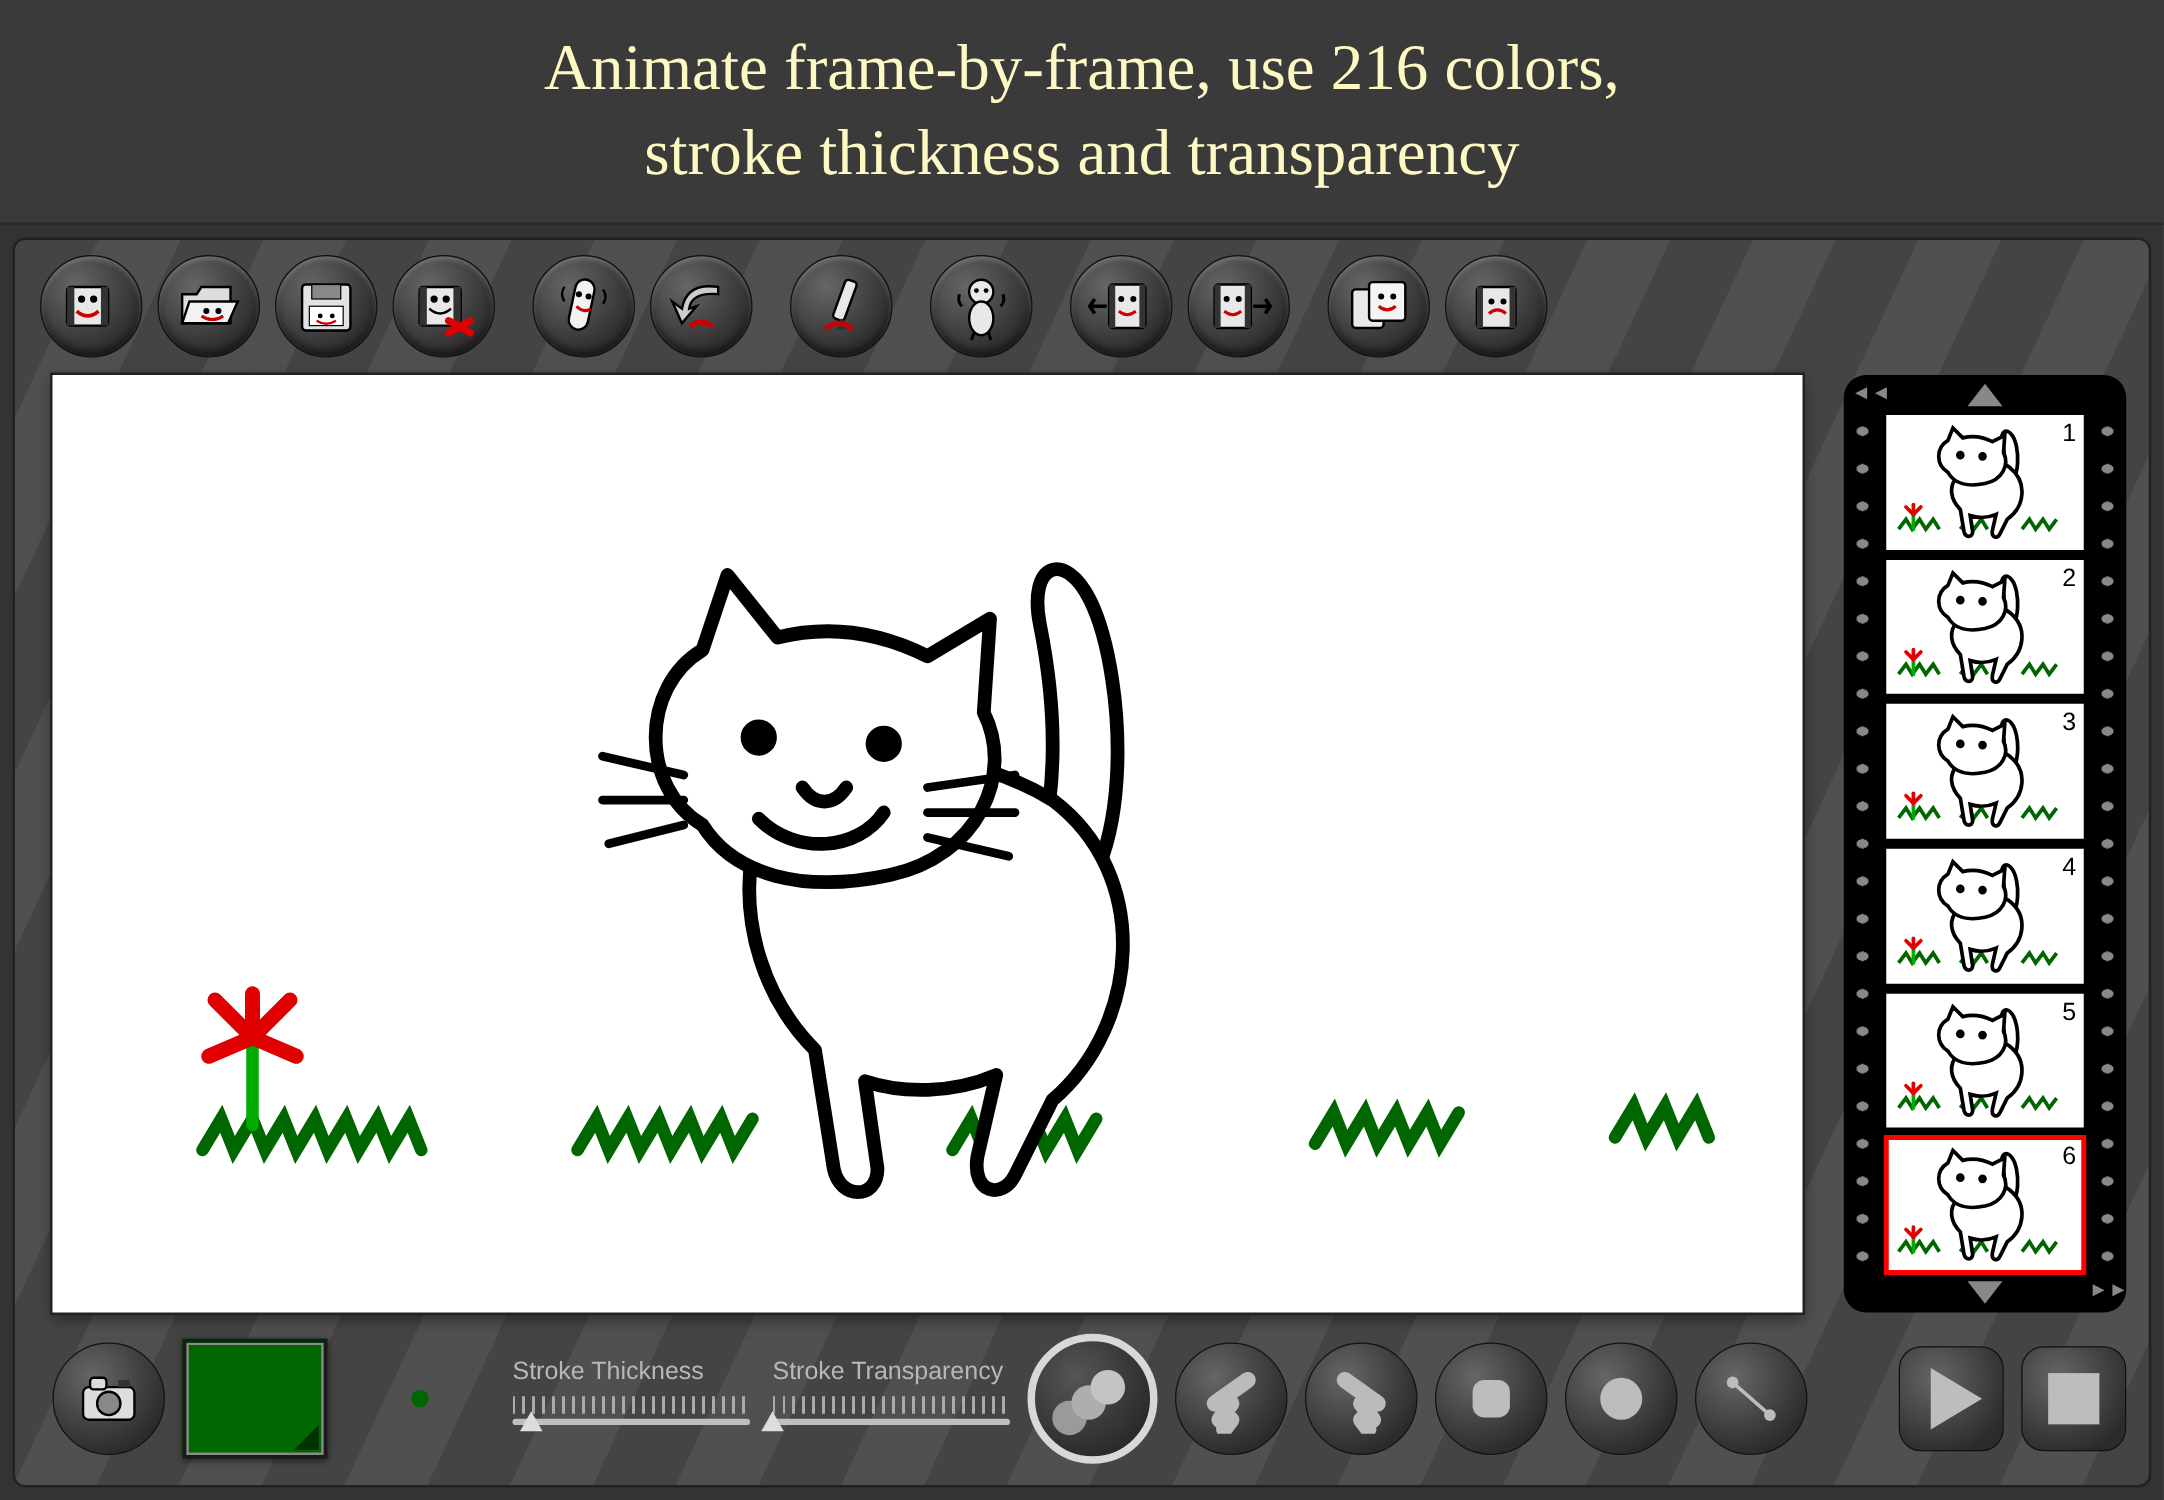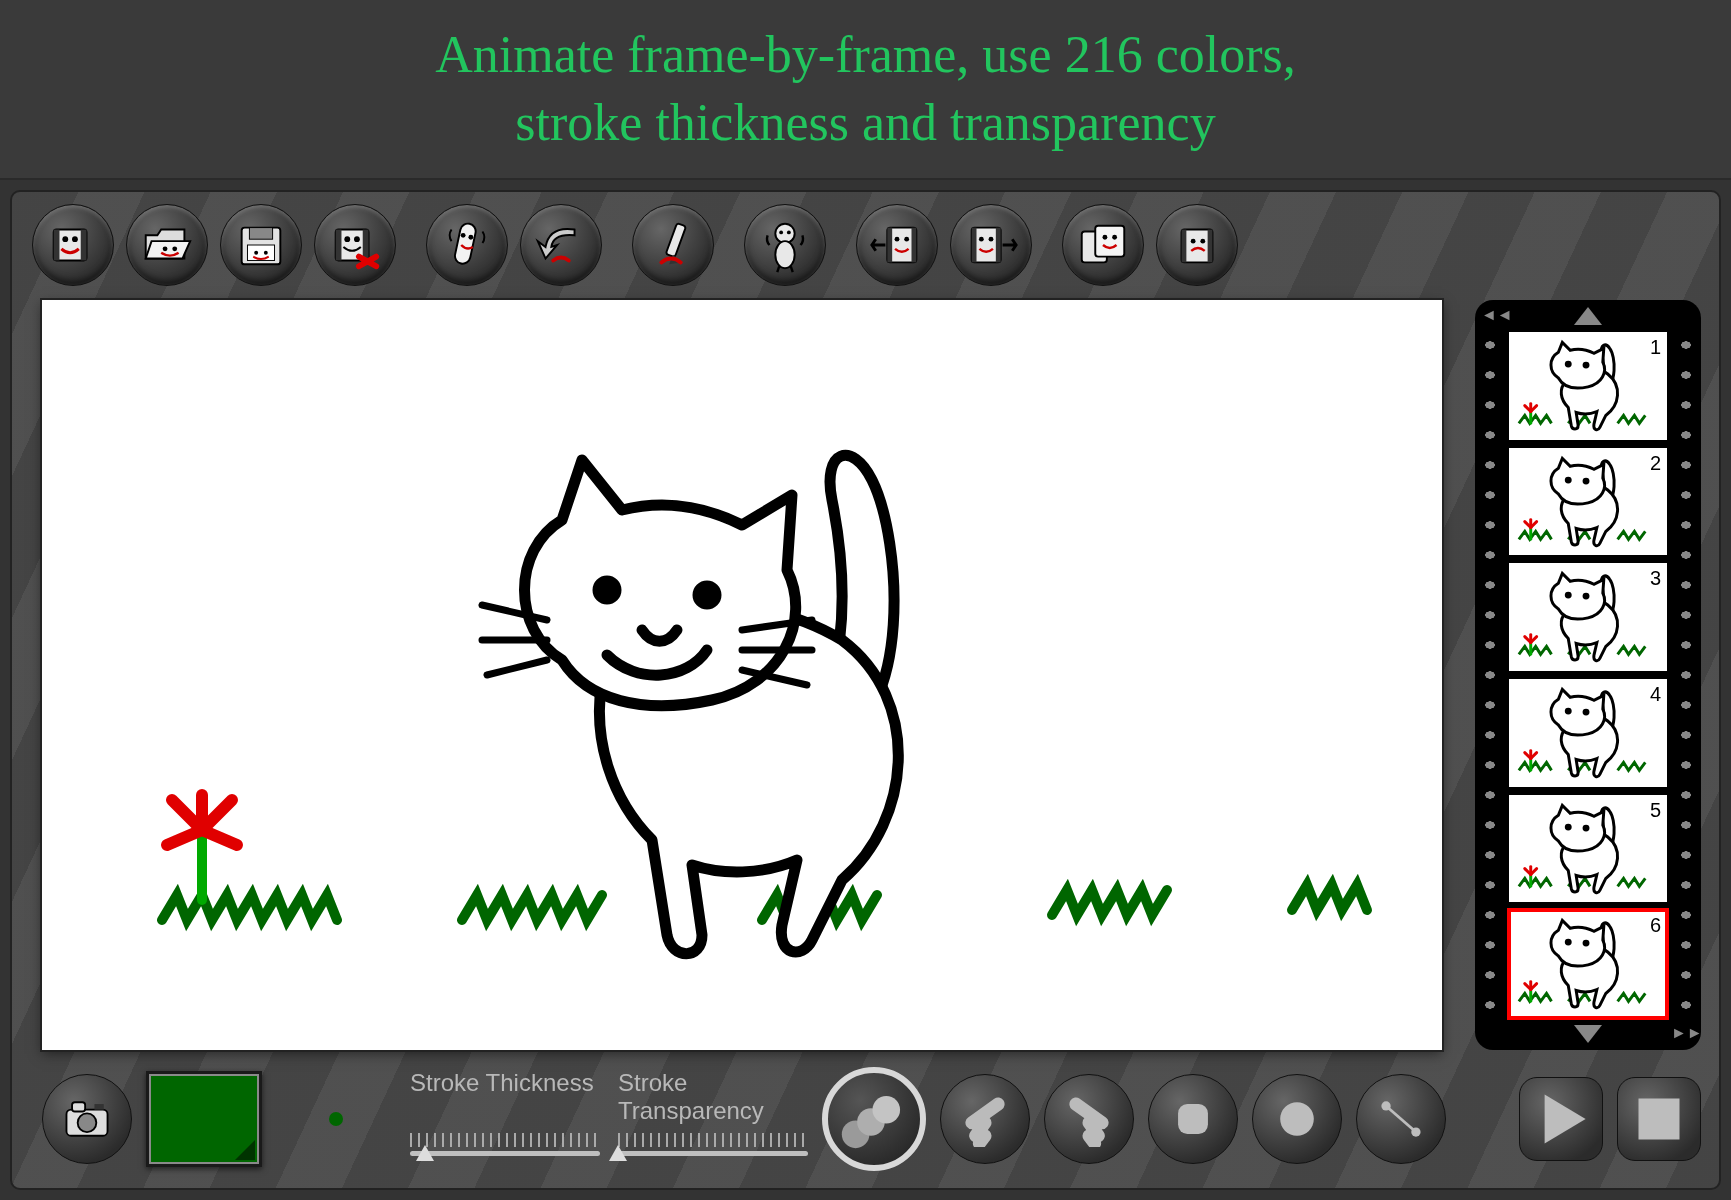--- a/index.html
+++ b/index.html
@@ -8,21 +8,21 @@
   .title-bar {
     width: 100%;
     height: 180px;
     background: #3a3a3a;
     display: flex;
     align-items: center;
     justify-content: center;
     border-bottom: 2px solid #2a2a2a;
   }
   .title-text {
-    color: #22c55e;
+    color: #fef9c3;
     font-size: 52px;
     font-family: "Comic Sans MS", cursive;
     text-align: center;
     line-height: 1.3;
   }
   
   .app-frame {
     position: absolute;
     top: 190px;
     left: 10px;
@@ -222,21 +222,21 @@
   }
   .brush-preview .dot {
     width: 14px; height: 14px; border-radius:50%;
     background:#006600;
   }
   .slider-group {
     display:flex;
     flex-direction:column;
     gap: 4px;
     color:#b8b8b8;
-    font-size:24px;
+    font-size:20px;
     flex-shrink:0;
   }
   .slider-row { display:flex; gap:18px; }
   .slider {
     width: 190px;
     height: 40px;
     position: relative;
   }
   .slider .ticks {
     position:absolute; left:0; right:0; top:4px; height:14px;

